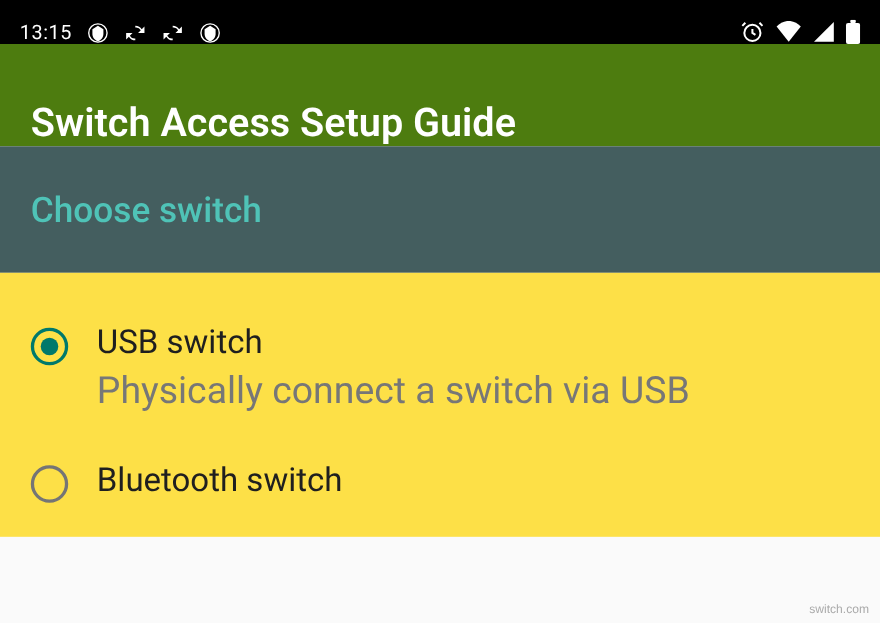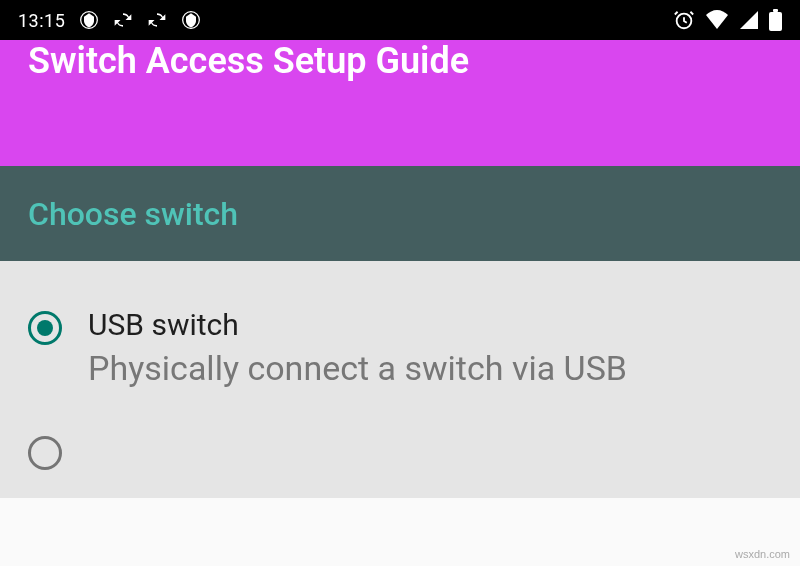--- a/index.html
+++ b/index.html
@@ -13,21 +13,21 @@
       font-family: -apple-system, BlinkMacSystemFont, 'Segoe UI', Roboto, sans-serif;
       background: #fafafa;
       overflow: hidden;
       position: relative;
     }
     .status-bar {
       height: 40px;
       background: #000;
       color: #fff;
       display: flex;
-      align-items: center;
+      align-items: flex-end;
       justify-content: space-between;
       padding: 0 18px;
       font-size: 18px;
     }
     .status-left {
       display: flex;
       align-items: center;
       gap: 14px;
     }
     .status-right {
@@ -38,45 +38,45 @@
     .status-time {
       font-weight: 400;
       letter-spacing: 0.5px;
     }
     .status-icon {
       display: inline-flex;
       align-items: center;
       justify-content: center;
     }
     .app-bar {
-      height: 126px;
-      background: #d946ef;
-      display: flex;
-      align-items: flex-start;
+      height: 93px;
+      background: #4d7c0f;
+      display: flex;
+      align-items: flex-end;
       padding: 0 28px;
     }
     .app-title {
       color: #fff;
       font-size: 36px;
       font-weight: 600;
     }
     .section-header {
-      height: 95px;
+      height: 115px;
       background: #445e5f;
       display: flex;
       align-items: center;
       padding: 0 28px;
     }
     .section-title {
       color: #4fc3b7;
       font-size: 32px;
       font-weight: 500;
     }
     .options {
-      background: #e5e5e5;
+      background: #fde047;
       padding: 30px 28px 0 28px;
     }
     .radio-option {
       display: flex;
       align-items: flex-start;
       gap: 26px;
       padding: 16px 0 28px 0;
     }
     .radio-circle {
       width: 34px;
@@ -193,17 +193,18 @@
       <div class="radio-dot"></div>
     </div>
     <div class="option-text">
       <div class="option-title">USB switch</div>
       <div class="option-subtitle">Physically connect a switch via USB</div>
     </div>
   </div>
   <div class="radio-option">
     <div class="radio-circle radio-unchecked"></div>
     <div class="option-text">
+      <div class="option-title">Bluetooth switch</div>
     </div>
   </div>
 </div>
 
-<div class="watermark">wsxdn.com</div>
+<div class="watermark">switch.com</div>
 
 </body></html>

